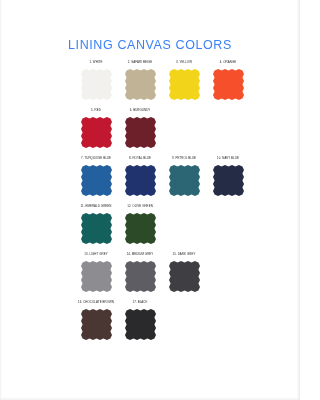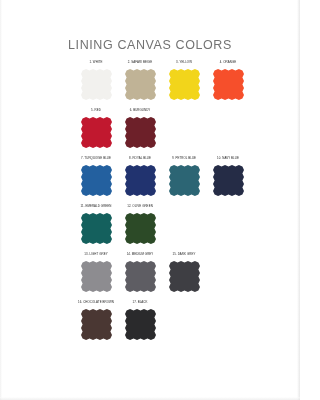--- a/index.html
+++ b/index.html
@@ -46,21 +46,21 @@
   }
 
   #title {
     position: absolute;
     left: 0;
     top: 38px;
     width: 300px;
     text-align: center;
     font-size: 12.5px;
     letter-spacing: 0.6px;
-    color: #737373;
+    color: #3b82f6;
     font-weight: 400;
     white-space: nowrap;
   }
 
   #swatch-grid {
     position: absolute;
     left: 74px;
     top: 60px;
     width: 176px;
   }

